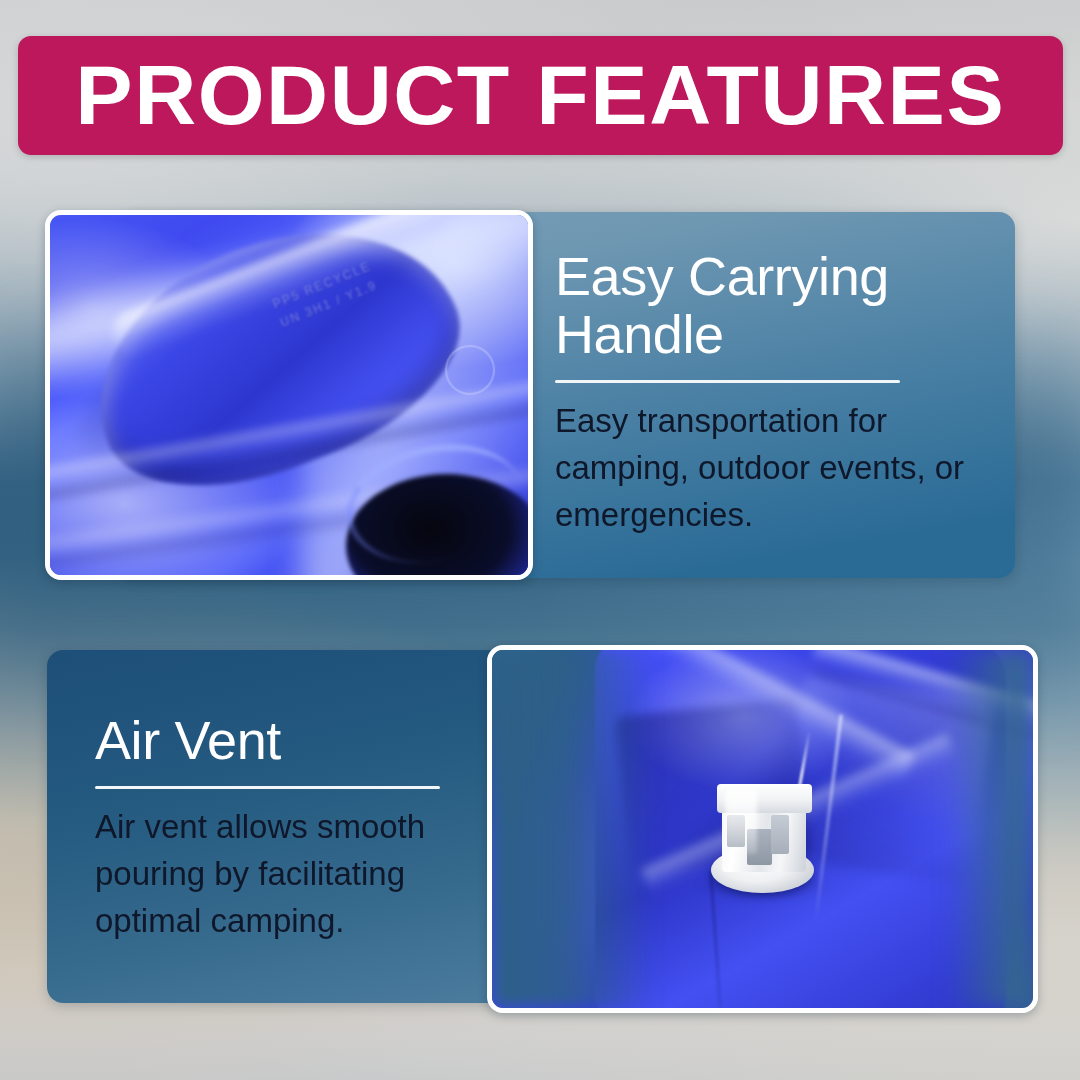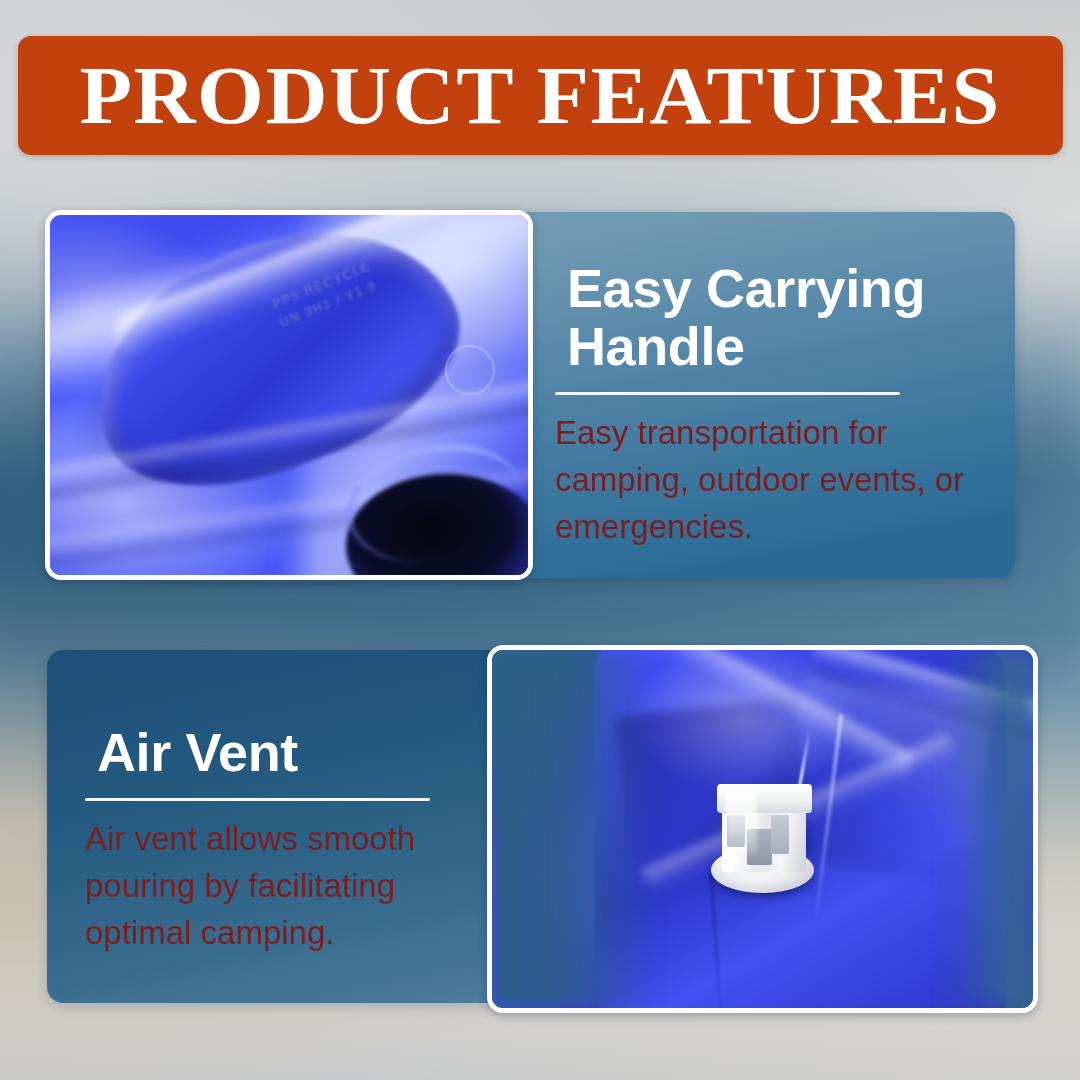--- a/index.html
+++ b/index.html
@@ -61,27 +61,26 @@
     filter: blur(26px);
   }
 
   
   .banner {
     position: absolute;
     left: 18px;
     top: 36px;
     width: 1045px;
     height: 119px;
-    background: #c2410c;
+    background: #be185d;
     border-radius: 13px;
     box-shadow: 0 2px 7px rgba(0,0,0,0.18);
     display: flex;
     align-items: center;
     justify-content: center;
-    font-family: Liberation Serif, serif;
   }
   .banner-title {
     color: #ffffff;
     font-size: 83px;
     font-weight: 700;
     letter-spacing: 1.5px;
     line-height: 1;
     white-space: nowrap;
     transform: scaleX(1.035);
     font-stretch: condensed;
@@ -104,40 +103,40 @@
     left: 47px;
     top: 650px;
     width: 895px;
     height: 353px;
     background: linear-gradient(168deg, #1d4f79 0%, #23587f 28%, #356a8d 58%, #4b7b9d 82%, #5b89a9 100%);
   }
 
   
   .text-block { position: absolute; }
   .text-one { left: 555px; top: 248px; width: 430px; }
-  .text-two { left: 85px; top: 712px; width: 400px; }
+  .text-two { left: 95px; top: 712px; width: 400px; }
 
   .feature-title {
     color: #ffffff;
-    font-weight: 700;
+    font-weight: 400;
     font-size: 54px;
     line-height: 1.07;
-    margin: 12px;
+    margin: 0;
     letter-spacing: -0.4px;
   }
   .rule {
     height: 3px;
     background: #f2f6f8;
     margin: 16px 0 14px 0;
     border-radius: 2px;
   }
   .rule-one { width: 345px; }
   .rule-two { width: 345px; }
   .feature-desc {
-    color: #7f1d1d;
+    color: #0f172a;
     font-size: 33px;
     line-height: 1.43;
     margin: 0;
     font-weight: 400;
   }
 
   
   .photo {
     position: absolute;
     border: 5px solid #ffffff;

